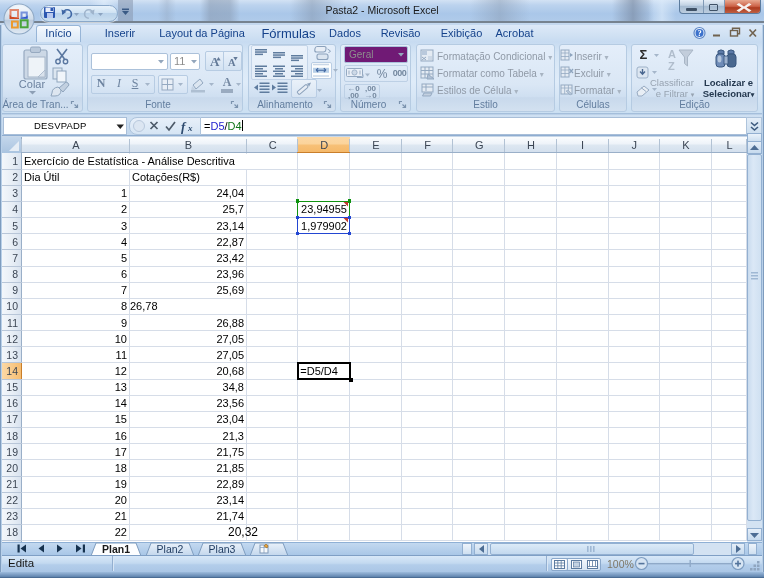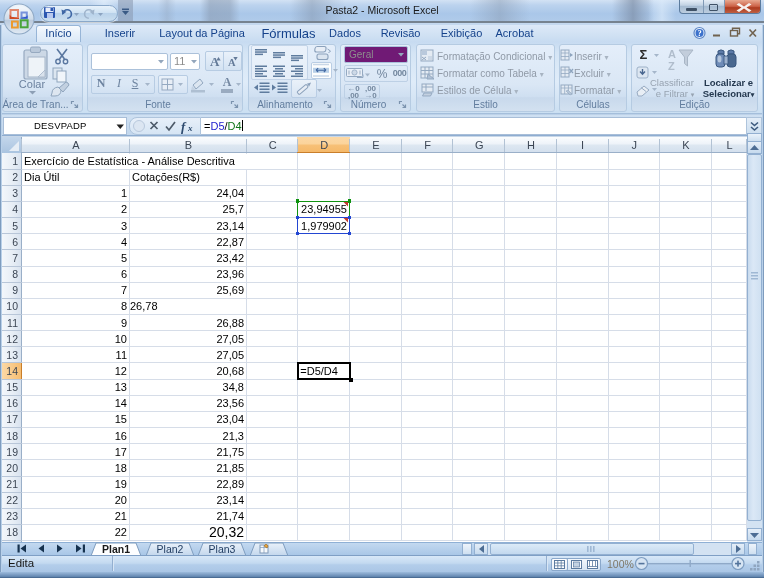--- a/index.html
+++ b/index.html
@@ -532,21 +532,21 @@
 <div class="abs" style="left:130px;top:443.7px;width:114px;height:16.15px;text-align:right;font-size:11px;line-height:16.15px;color:#000;">21,75</div>
 <div class="abs" style="left:22px;top:459.84999999999997px;width:105px;height:16.15px;text-align:right;font-size:11px;line-height:16.15px;color:#000;">18</div>
 <div class="abs" style="left:130px;top:459.84999999999997px;width:114px;height:16.15px;text-align:right;font-size:11px;line-height:16.15px;color:#000;">21,85</div>
 <div class="abs" style="left:22px;top:476.0px;width:105px;height:16.15px;text-align:right;font-size:11px;line-height:16.15px;color:#000;">19</div>
 <div class="abs" style="left:130px;top:476.0px;width:114px;height:16.15px;text-align:right;font-size:11px;line-height:16.15px;color:#000;">22,89</div>
 <div class="abs" style="left:22px;top:492.15px;width:105px;height:16.15px;text-align:right;font-size:11px;line-height:16.15px;color:#000;">20</div>
 <div class="abs" style="left:130px;top:492.15px;width:114px;height:16.15px;text-align:right;font-size:11px;line-height:16.15px;color:#000;">23,14</div>
 <div class="abs" style="left:22px;top:508.29999999999995px;width:105px;height:16.15px;text-align:right;font-size:11px;line-height:16.15px;color:#000;">21</div>
 <div class="abs" style="left:130px;top:508.29999999999995px;width:114px;height:16.15px;text-align:right;font-size:11px;line-height:16.15px;color:#000;">21,74</div>
 <div class="abs" style="left:22px;top:524.45px;width:105px;height:16.15px;text-align:right;font-size:11px;line-height:16.15px;color:#000;">22</div>
-<div class="abs" style="left:130px;top:524.45px;width:114px;height:20px;text-align:right;font-size:14px;line-height:16.15px;color:#000;">20,32</div>
+<div class="abs" style="left:144px;top:524.45px;width:114px;height:20px;text-align:right;font-size:12px;line-height:16.15px;color:#000;">20,32</div>
 <div class="abs" style="left:297.3px;top:200.95px;width:52.69999999999999px;height:17.15px;border:1px solid #119311;"></div>
 <div class="abs" style="left:297.3px;top:217.1px;width:52.69999999999999px;height:17.15px;border:1px solid #2346d2;"></div>
 <div class="abs" style="left:295.8px;top:199.45px;width:3.5px;height:3.5px;background:#0f930f;"></div>
 <div class="abs" style="left:347.5px;top:199.45px;width:3.5px;height:3.5px;background:#0f930f;"></div>
 <div class="abs" style="left:295.8px;top:215.6px;width:3.5px;height:3.5px;background:#0f930f;"></div>
 <div class="abs" style="left:347.5px;top:215.6px;width:3.5px;height:3.5px;background:#0f930f;"></div>
 <div class="abs" style="left:295.8px;top:215.6px;width:3.5px;height:3.5px;background:#2346d2;"></div>
 <div class="abs" style="left:347.5px;top:215.6px;width:3.5px;height:3.5px;background:#2346d2;"></div>
 <div class="abs" style="left:295.8px;top:231.75px;width:3.5px;height:3.5px;background:#2346d2;"></div>
 <div class="abs" style="left:347.5px;top:231.75px;width:3.5px;height:3.5px;background:#2346d2;"></div>

